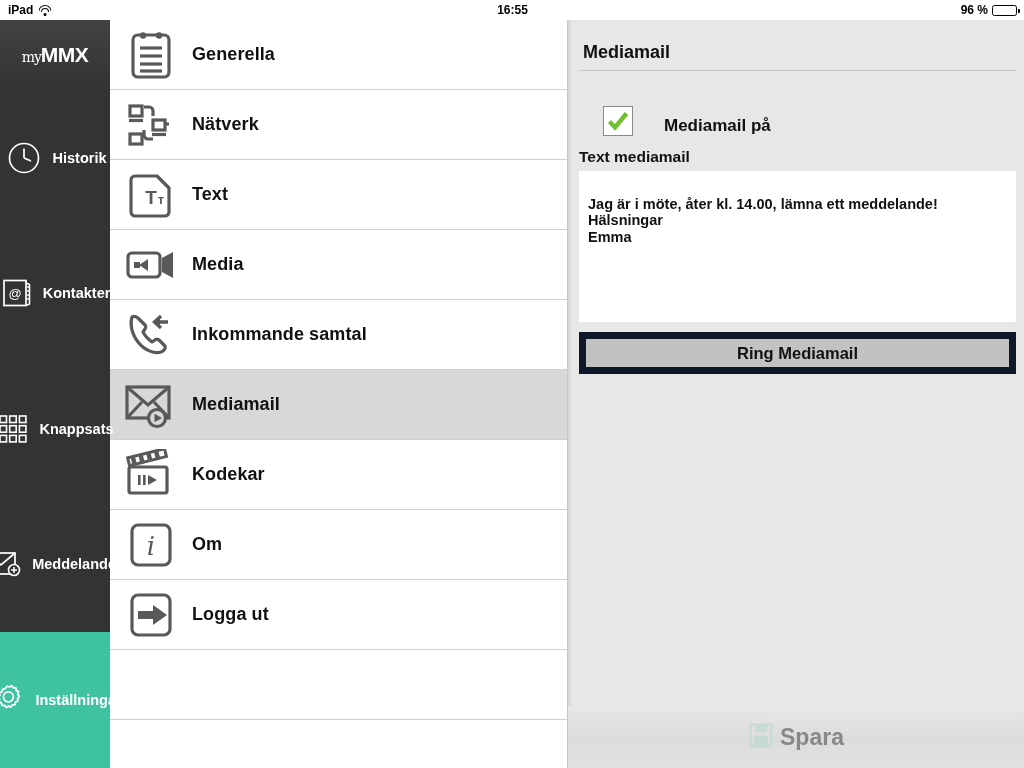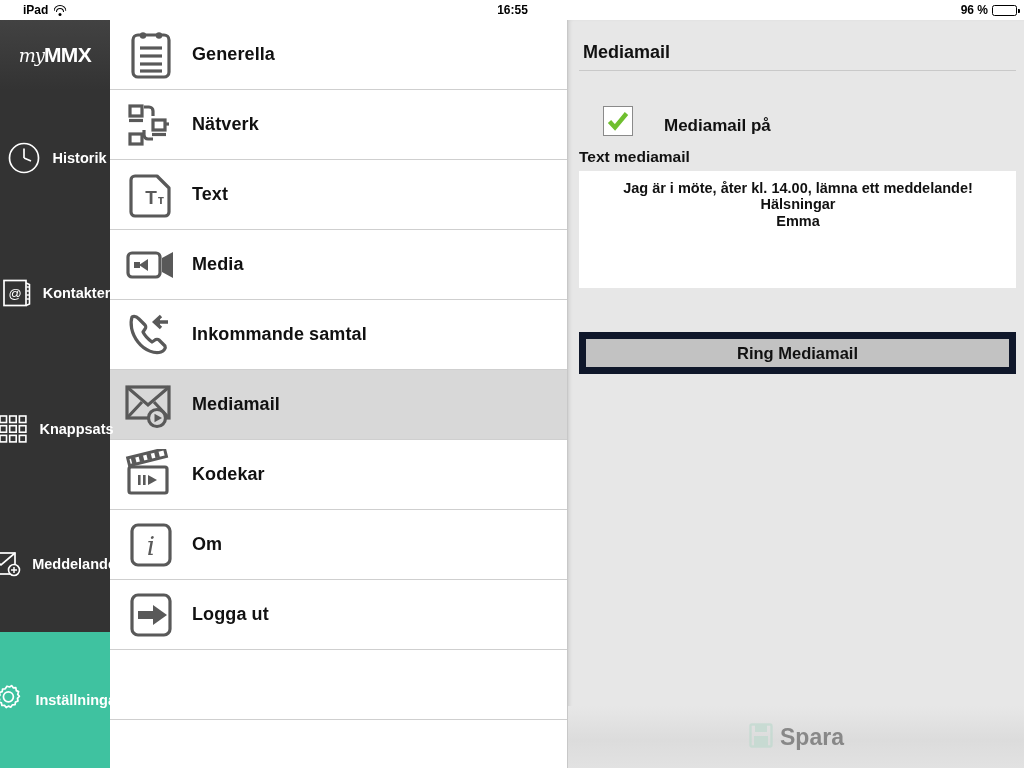--- a/index.html
+++ b/index.html
@@ -12,21 +12,21 @@
   #app { position: relative; width: 1024px; height: 768px; }
 
   
   .statusbar {
     position: absolute; top: 0; left: 0; width: 1024px; height: 20px;
     background: #ffffff; color: #000;
     font-size: 12px; font-weight: bold;
     display: flex; align-items: center;
     z-index: 40;
   }
-  .sb-left { display: flex; align-items: center; gap: 5px; padding-left: 23px; }
+  .sb-left { display: flex; align-items: center; gap: 5px; padding-left: 8px; }
   .sb-center { position: absolute; left: 1px; right: 0; text-align: center; }
   .sb-right {
     position: absolute; right: 7px; top: 0; height: 20px;
     display: flex; align-items: center; gap: 4px;
   }
   .wifi-icon { display: inline-block; width: 14px; height: 11px; position: relative; }
   .wifi-icon i {
     position: absolute; left: 50%; transform: translateX(-50%);
     border: 1.6px solid #000; border-bottom: none;
     border-radius: 50% 50% 0 0 / 100% 100% 0 0;
@@ -59,21 +59,21 @@
     height: 70px; flex: 0 0 70px;
     background: linear-gradient(to bottom, #424242 0%, #333333 100%);
     display: flex; align-items: center; justify-content: center;
   }
   .brand-logo {
     color: #ffffff; font-size: 21px; letter-spacing: -0.5px;
     font-weight: bold; white-space: nowrap;
   }
   .brand-logo .my {
     font-family: "DejaVu Serif", serif;
-    font-style: italic; font-size: 18px; font-weight: normal;
+    font-size: 14px; font-weight: normal;
     letter-spacing: -1px;
   }
   .nav-item {
     flex: 1 1 0; min-height: 0;
     display: flex; flex-direction: row;
     align-items: center; justify-content: center;
     gap: 9px; color: #ffffff; text-decoration: none;
   }
   .nav-item.active { background: #3fc2a0; }
   .nav-label { font-size: 14.5px; font-weight: bold; line-height: 1; }
@@ -135,29 +135,28 @@
     background: #ffffff; border: 1.5px solid #8a8a8a;
   }
   .checkbox svg { position: absolute; left: 3px; top: 3px; }
   .check-label { font-size: 17px; font-weight: bold; color: #111111; }
   .field-label {
     position: absolute; left: 11px; top: 128px;
     font-size: 15.5px; font-weight: bold; color: #111111;
   }
   .textarea {
     position: absolute; left: 11px; top: 151px;
-    width: 437px; height: 117px;
+    width: 437px; height: 151px;
     background: #ffffff; border: none;
-    padding: 9px 8px 8px 9px;
+    padding: 25px 8px 8px 9px;
     font-family: "Liberation Sans", sans-serif;
     font-size: 14.5px; font-weight: bold; color: #111111;
     line-height: 16.3px;
     resize: none; outline: none; overflow: hidden;
     white-space: pre-wrap;
-    text-align: center;
   }
   .ring-btn {
     position: absolute; left: 11px; top: 312px;
     width: 437px; height: 42px;
     background: #c2c2c2;
     border: 7px solid #0f172a;
     display: flex; align-items: center; justify-content: center;
     font-size: 16.5px; font-weight: bold; color: #111111;
     cursor: pointer;
   }

